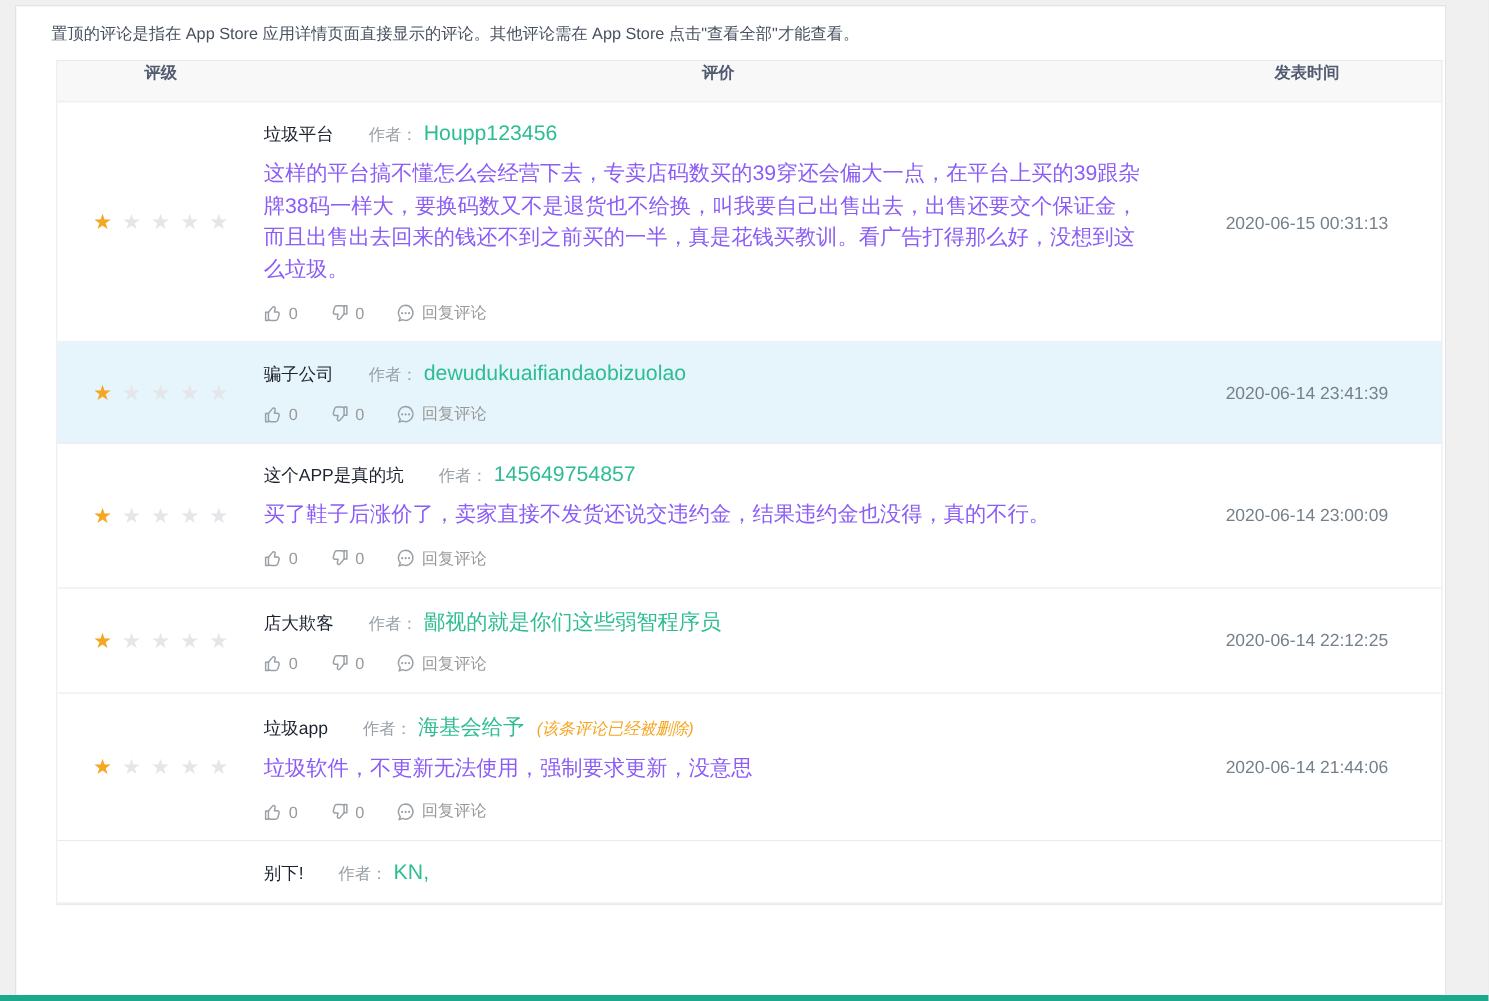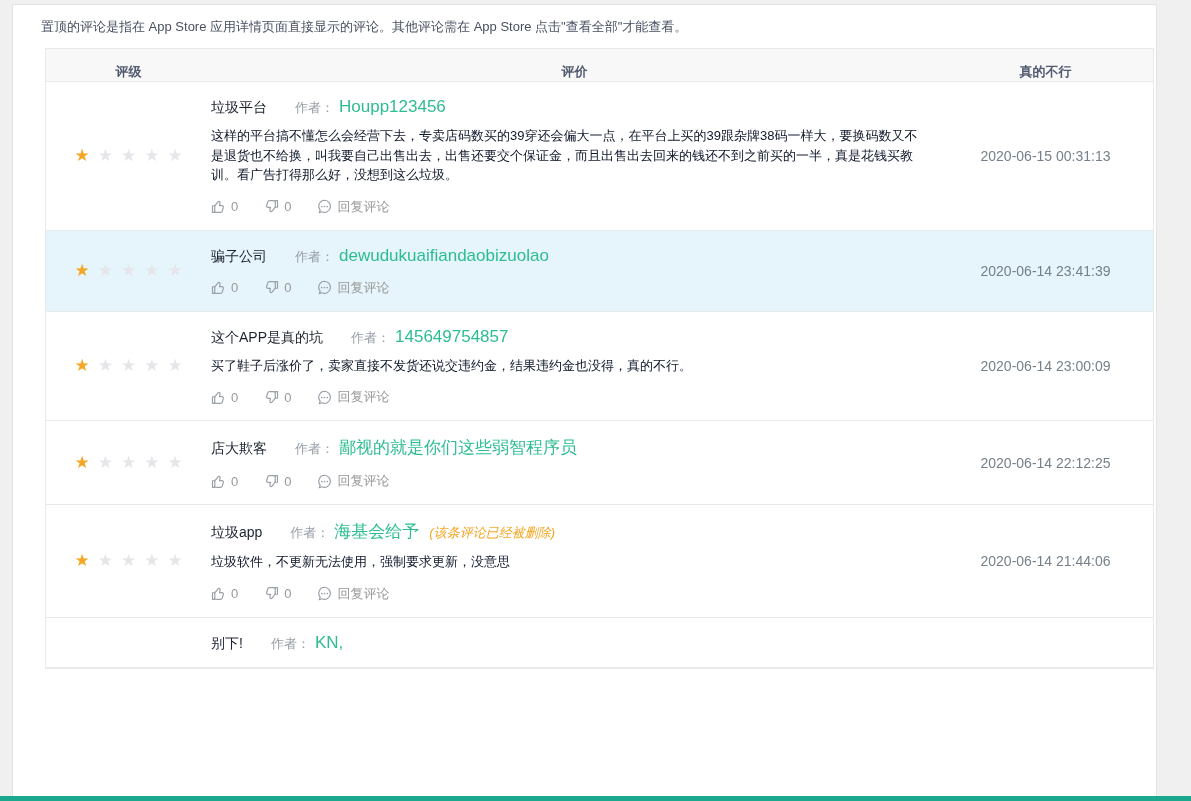--- a/index.html
+++ b/index.html
@@ -26,21 +26,21 @@
   .review-table {
     margin: 12px 2px 0 32px;
     border: 1px solid #e8eaec;
     font-size: 13px;
   }
   .thead {
     display: flex;
     background: #f8f8f9;
     border-bottom: 1px solid #e8eaec;
     height: 33px;
-    align-items: flex-end;
+    align-items: flex-start;
     color: #515a6e;
     font-weight: bold;
   }
   .th { text-align: center; }
   .col-rating { width: 165px; flex: none; }
   .col-review { flex: 1; min-width: 0; }
   .col-time   { width: 215px; flex: none; }
   .row {
     display: flex;
     border-bottom: 1px solid #e8eaec;
@@ -55,22 +55,22 @@
   .star { color: #e4e6e9; }
   .star.active { color: #f5a623; }
   .cell-review { padding: 15px 15px 14px 0; }
   .title-line { display: flex; align-items: baseline; }
   .review-title { font-size: 14px; color: #1c2330; text-align: right; }
   .author-label { margin-left: 28px; font-size: 13px; color: #9aa0a8; }
   .author-name { margin-left: 5px; font-size: 17px; cursor: pointer; }
   .deleted-note { margin-left: 10px; font-size: 13px; font-style: italic; }
   .review-body {
     margin-top: 9px;
-    font-size: 13px;
-    color: #0f172a;
+    font-size: 17px;
+    color: #8b5cf6;
     line-height: 1.5;
     max-width: 728px;
   }
   .actions {
     margin-top: 13px;
     display: flex;
     align-items: center;
     gap: 26px;
     color: #999;
     font-size: 13px;
@@ -87,21 +87,21 @@
 </head>
 <body>
 
 <div class="canvas">
   <div class="panel">
     <div class="notice">置顶的评论是指在 App Store 应用详情页面直接显示的评论。其他评论需在 App Store 点击"查看全部"才能查看。</div>
     <div class="review-table">
       <div class="thead">
         <div class="th col-rating">评级</div>
         <div class="th col-review">评价</div>
-        <div class="th col-time">真的不行</div>
+        <div class="th col-time">发表时间</div>
       </div>
       <div id="rows">
           <div class="row">
             <div class="col-rating cell-rating">
               <div class="stars">
                 <span class="star active" style="color: rgb(245, 166, 35);">★</span>
                 <span class="star">★</span>
                 <span class="star">★</span>
                 <span class="star">★</span>
                 <span class="star">★</span>

